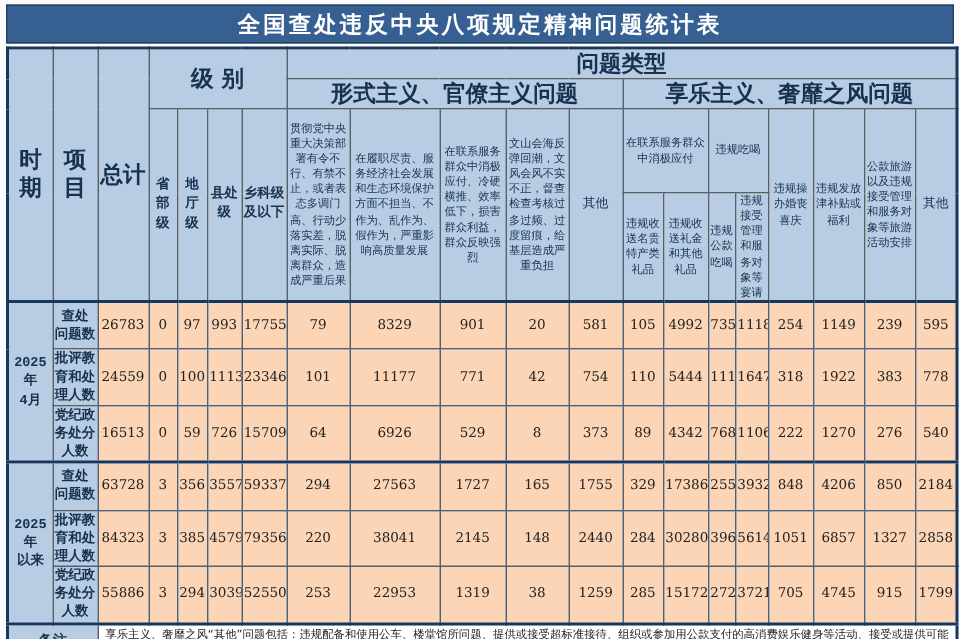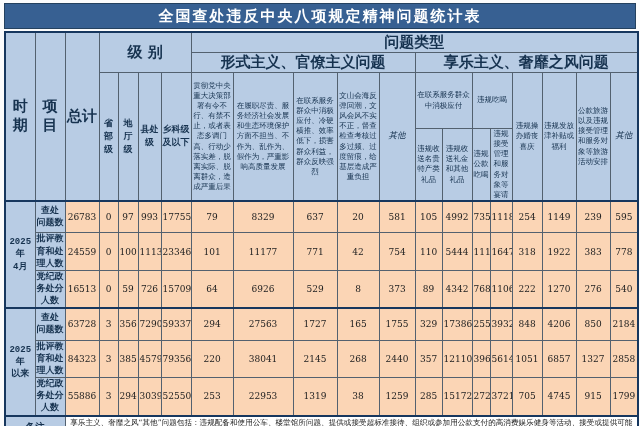--- a/index.html
+++ b/index.html
@@ -9,21 +9,21 @@
     width:630px;height:24px;background:#376092;border:1px solid #24415f;
     color:#fff;font-weight:bold;font-size:15px;letter-spacing:2px;
     display:flex;align-items:center;justify-content:center;margin-bottom:2px;
   }
   table.stats{border-collapse:collapse;table-layout:fixed;width:632px;border:2px solid #17375e;}
   .stats td,.stats th{border:1px solid #53616f;padding:0 1px;text-align:center;vertical-align:middle;overflow:hidden;}
   .stats th{background:#b8cce4;color:#16324f;}
   .grp{font-size:15px;font-weight:bold;margin-top:22px;}
   .lvl{font-size:9px;font-weight:bold;word-break:break-all;line-height:1.45;}
   .hdr-small{font-size:7.5px;font-weight:normal;line-height:1.35;word-break:break-all;color:#1d3552;}
-  .hdr-mid{font-size:8.5px;font-weight:normal;color:#1d3552;font-style:italic;}
+  .hdr-mid{font-size:8.5px;font-weight:normal;color:#1d3552;}
   .num{background:#fbd5b5;font-size:9px;font-family:"DejaVu Serif",serif;color:#222;}
   .period,.item{background:#b8cce4;font-size:9px;font-weight:bold;color:#16324f;white-space:pre-line;line-height:1.35;font-family:Liberation Mono, monospace;}
   .bl2{border-left:2px solid #17375e;}
   tr.bt2 td,tr.bt2 th{border-top:2px solid #17375e;}
   .note-label{background:#b8cce4;font-size:9.5px;font-weight:bold;color:#16324f;}
   .note-text{background:#ffffff;font-size:7.6px;text-align:left;padding:1px 4px;line-height:1.45;color:#222;}
 </style>
 </head>
 <body>
 
@@ -99,21 +99,21 @@
 4月</td>
       <td class="item">查处
 问题数</td>
       <td class="num">26783</td>
       <td class="num bl2">0</td>
       <td class="num">97</td>
       <td class="num">993</td>
       <td class="num">17755</td>
       <td class="num bl2">79</td>
       <td class="num">8329</td>
-      <td class="num">637</td>
+      <td class="num">901</td>
       <td class="num">20</td>
       <td class="num">581</td>
       <td class="num bl2">105</td>
       <td class="num">4992</td>
       <td class="num">735</td>
       <td class="num">1118</td>
       <td class="num">254</td>
       <td class="num">1149</td>
       <td class="num">239</td>
       <td class="num">595</td>
@@ -168,21 +168,21 @@
     </tr>
 
     <tr style="height:32px" class="bt2">
       <td rowspan="3" class="period">2025年
 以来</td>
       <td class="item">查处
 问题数</td>
       <td class="num">63728</td>
       <td class="num bl2">3</td>
       <td class="num">356</td>
-      <td class="num">7290</td>
+      <td class="num">3557</td>
       <td class="num">59337</td>
       <td class="num bl2">294</td>
       <td class="num">27563</td>
       <td class="num">1727</td>
       <td class="num">165</td>
       <td class="num">1755</td>
       <td class="num bl2">329</td>
       <td class="num">17386</td>
       <td class="num">2551</td>
       <td class="num">3932</td>
@@ -197,24 +197,24 @@
 育和处
 理人数</td>
       <td class="num">84323</td>
       <td class="num bl2">3</td>
       <td class="num">385</td>
       <td class="num">4579</td>
       <td class="num">79356</td>
       <td class="num bl2">220</td>
       <td class="num">38041</td>
       <td class="num">2145</td>
-      <td class="num">268</td>
+      <td class="num">148</td>
       <td class="num">2440</td>
-      <td class="num bl2">357</td>
-      <td class="num">12110</td>
+      <td class="num bl2">284</td>
+      <td class="num">30280</td>
       <td class="num">3965</td>
       <td class="num">5614</td>
       <td class="num">1051</td>
       <td class="num">6857</td>
       <td class="num">1327</td>
       <td class="num">2858</td>
     </tr>
 
     <tr style="height:32px">
       <td class="item">党纪政

